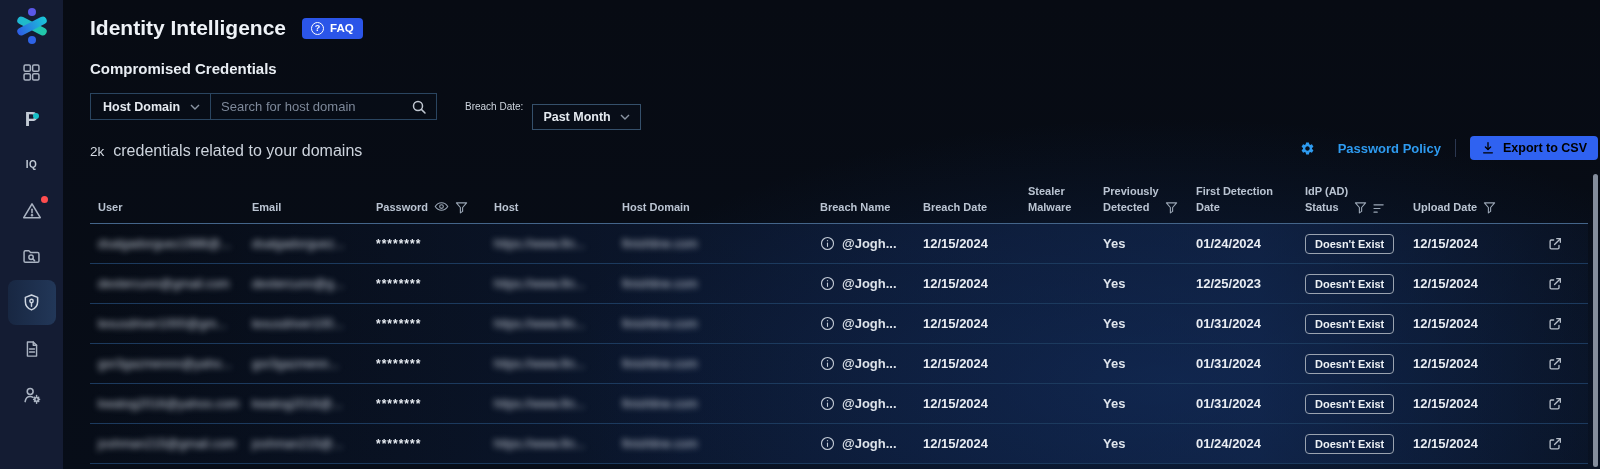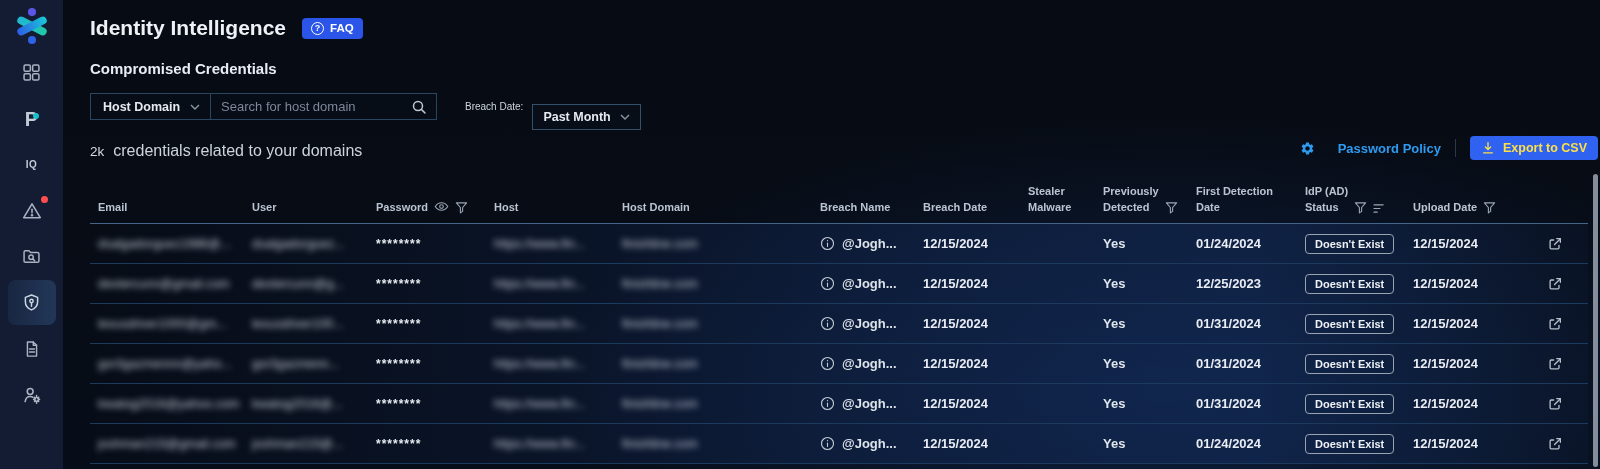--- a/index.html
+++ b/index.html
@@ -84,21 +84,21 @@
 
   
   .summary-row { display:flex; align-items:flex-end; justify-content:space-between; margin-top:16px; width:1508px; height:24px; }
   .summary-left { display:flex; align-items:baseline; gap:9px; }
   .summary-count { font-size:13.5px; color:#d5dbe3; font-weight:500; }
   .summary-text { font-size:16px; color:#cdd4dd; }
   .actions { display:flex; align-items:center; gap:14px; }
   .pw-policy { display:flex; align-items:center; gap:23px; color:#2e9bf0; font-size:13px; font-weight:600; cursor:pointer; }
   .v-divider { width:1px; height:18px; background:#2b3750; }
   .export-btn {
-    display:flex; align-items:center; gap:8px; background:#2f62f1; color:#fde047; border:none;
+    display:flex; align-items:center; gap:8px; background:#2f62f1; color:#000000; border:none;
     height:24px; padding:0 11px; border-radius:4px; font-size:12.5px; font-weight:700;
     font-family:inherit; cursor:pointer;
   }
 
   
   .table { width:1498px; margin-top:12px;
     --cols:162px 124px 118px 128px 198px 103px 105px 75px 93px 109px 108px 117px 58px; }
   .thead {
     display:grid; grid-template-columns:var(--cols); min-height:52px;
     border-bottom:1px solid #44658a;
@@ -264,24 +264,24 @@
               <path d="M3 13.5h10"></path>
             </svg>
           <span>Export to CSV</span>
         </button>
       </div>
     </div>
 
     <div class="table">
       <div class="thead">
         <div class="th">
+            <span class="th-label">User</span>
+          </div>
+        <div class="th">
             <span class="th-label">Email</span>
-          </div>
-        <div class="th">
-            <span class="th-label">User</span>
           </div>
         <div class="th">
           <span class="th-label">Password</span>
           <span class="hicon">
               <svg width="15" height="15" viewBox="0 0 18 18" fill="none" stroke="currentColor" stroke-width="1.3">
                 <path d="M1.5 9s2.8-4.5 7.5-4.5S16.5 9 16.5 9 13.7 13.5 9 13.5 1.5 9 1.5 9z"></path>
                 <circle cx="9" cy="9" r="2.2"></circle>
               </svg>
             </span>
           <span class="hicon">

